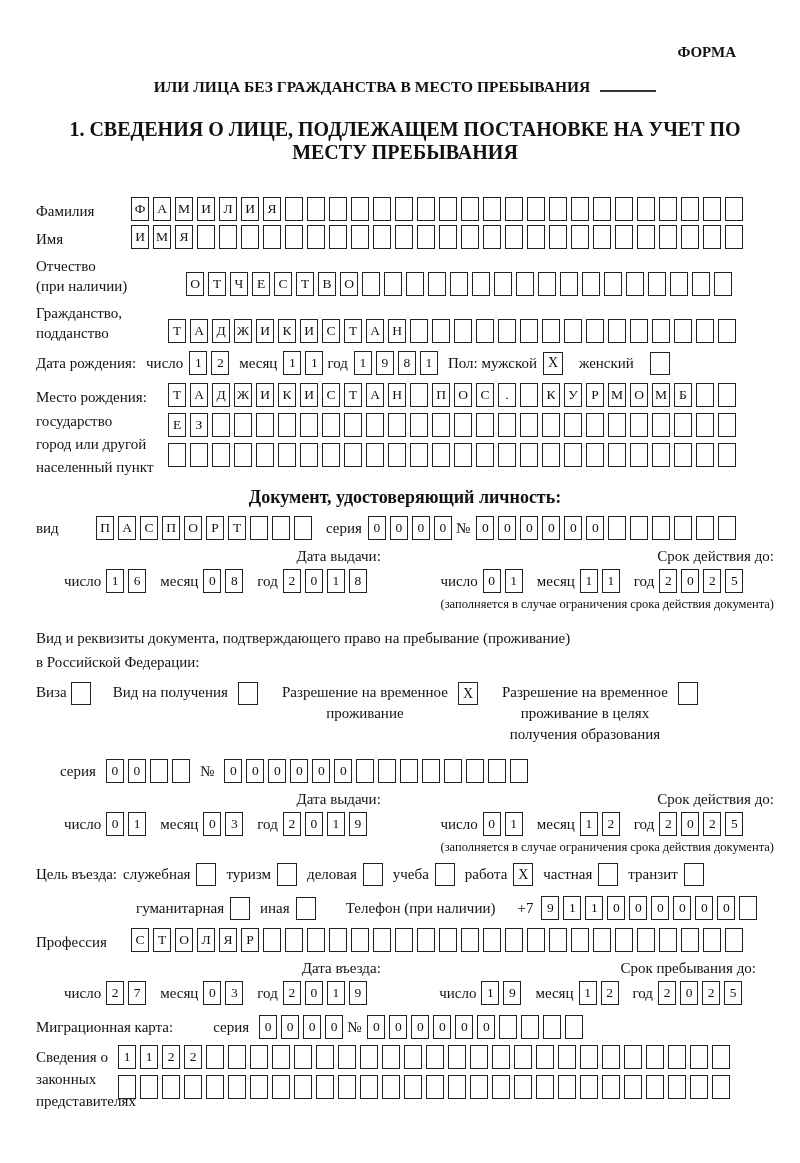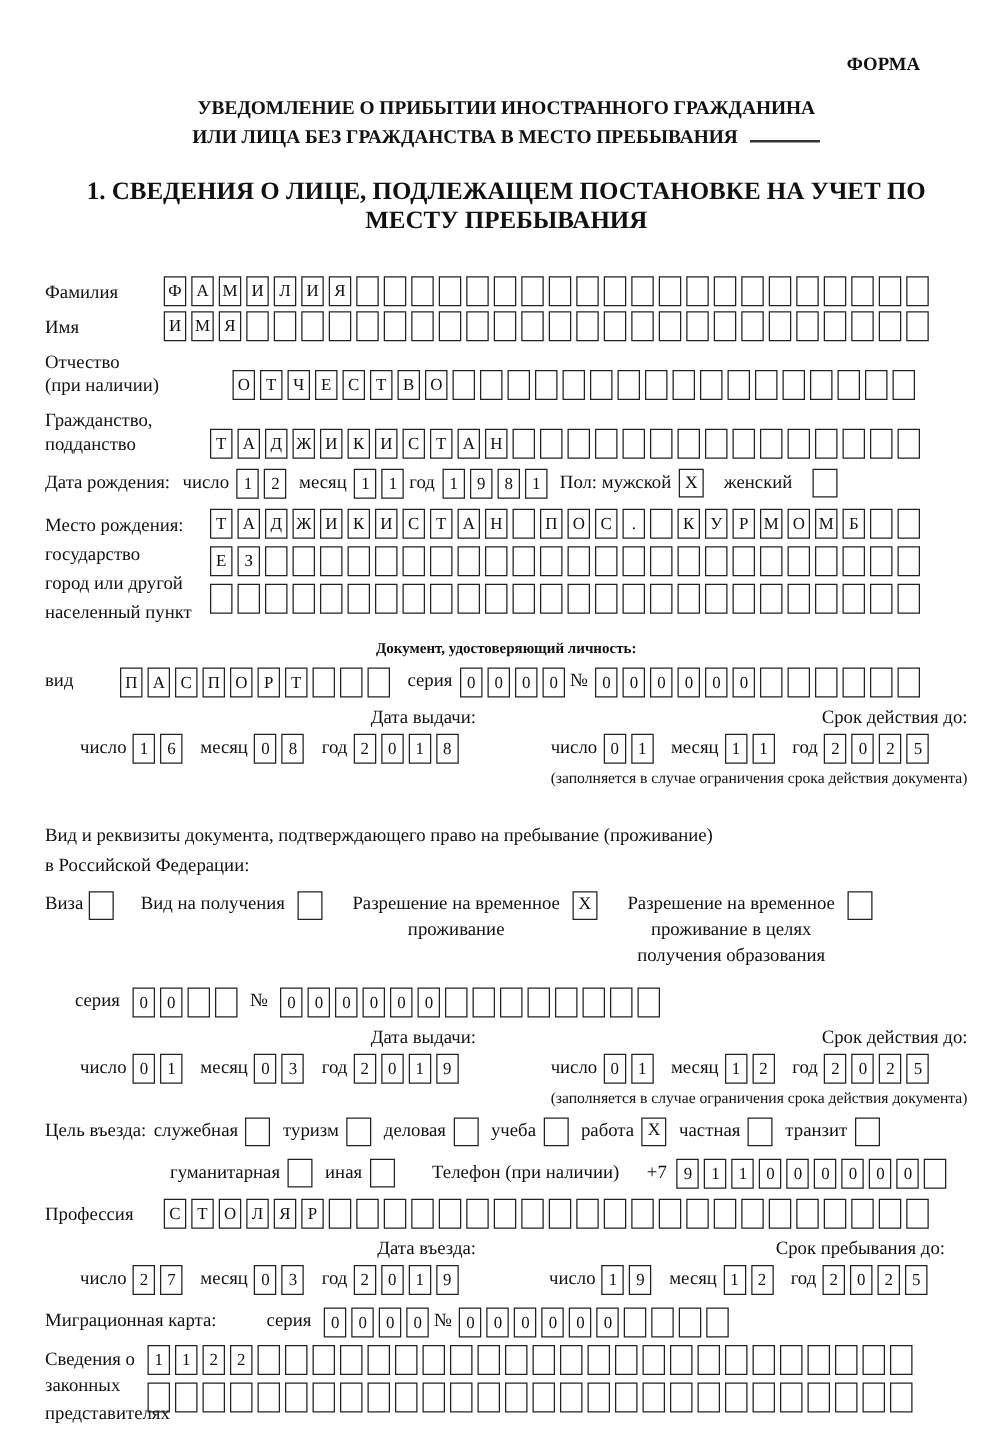--- a/index.html
+++ b/index.html
@@ -20,31 +20,31 @@
   .flabel { flex:none; padding-top:4px; line-height:1.3; }
   .cells { display:flex; flex-wrap:nowrap; }
   .cell { flex:none; width:18px; height:24px; border:1.5px solid #222; margin-right:4px;
           display:flex; align-items:center; justify-content:center; font-size:13.5px; }
   .cellrow { display:flex; margin-bottom:6px; }
 
   .cb { flex:none; width:20px; height:23px; border:1.5px solid #222;
         display:inline-flex; align-items:center; justify-content:center; font-size:14px; }
   .gap6 { margin-left:6px; } .gap10 { margin-left:10px; } .gap16 { margin-left:16px; }
 
-  .dochead { text-align:center; font-weight:bold; font-size:12px; margin:8px 0 8px 0; }
+  .dochead { text-align:center; font-weight:bold; font-size:18px; margin:8px 0 8px 0; }
 
   .datepair { display:flex; margin-top:8px; }
   .dgroup { display:flex; flex-direction:column; }
   .dhead { text-align:right; margin-bottom:4px; }
   .dfields { display:flex; align-items:center; }
   .dfields .lbl { margin-right:5px; }
   .dfields .grp { margin-right:10px; display:flex; }
   .note { font-size:12.5px; margin-top:4px; text-align:right; }
 
-  .intro { margin-top:27px; line-height:1.6; }
+  .intro { margin-top:14px; line-height:1.6; }
   .cbrow { display:flex; align-items:flex-start; margin-top:6px; }
   .cbitem { display:flex; align-items:flex-start; }
   .cbitem .cblabel { white-space:pre-line; text-align:center; line-height:1.4; padding-top:2px; }
   .cbitem .cb { margin-left:10px; margin-top:2px; }
 
   .purposerow { display:flex; align-items:center; margin-top:8px; flex-wrap:nowrap; }
   .purposerow .plabel { margin-right:6px; }
   .purposerow .cb { margin-right:10px; }
 
   .bp-block { display:flex; }
@@ -56,21 +56,20 @@
   .rep-right { flex:1; }
 </style>
 </head>
 <body>
 
 <div class="page">
 
   <div class="forma">ФОРМА</div>
 
   <div class="title">
-    <div>УВЕДОМЛЕНИЕ О ПРИБЫТИИ ИНОСТРАННОГО ГРАЖДАНИНА</div>
     <div>
       <span>ИЛИ ЛИЦА БЕЗ ГРАЖДАНСТВА В МЕСТО ПРЕБЫВАНИЯ</span><span class="blank-line"></span>
     </div>
   </div>
 
   <div class="sec">1. СВЕДЕНИЯ О ЛИЦЕ, ПОДЛЕЖАЩЕМ ПОСТАНОВКЕ НА УЧЕТ ПО МЕСТУ ПРЕБЫВАНИЯ</div>
 
   <div class="frow">
     <div class="flabel" style="width:95px">Фамилия</div>
     <div class="cells">

